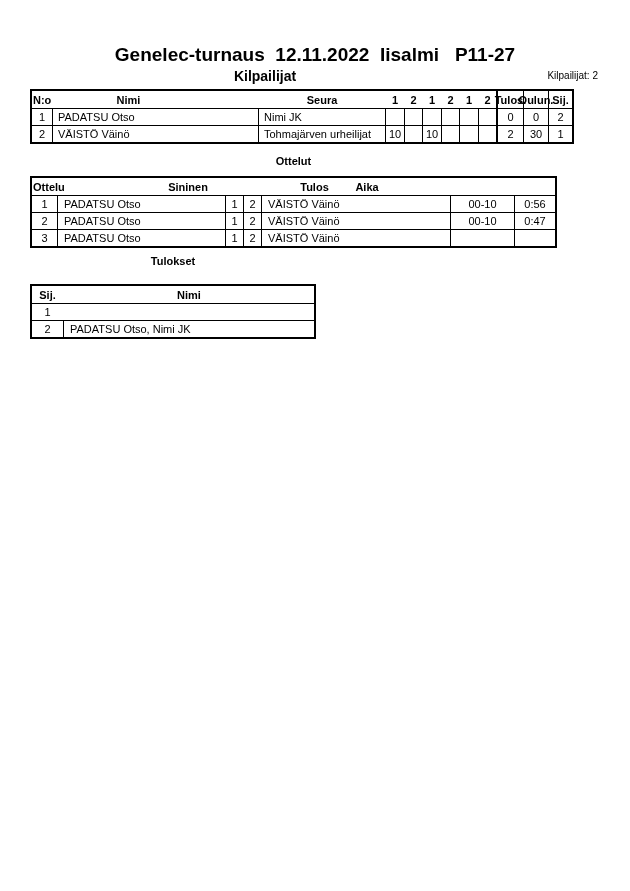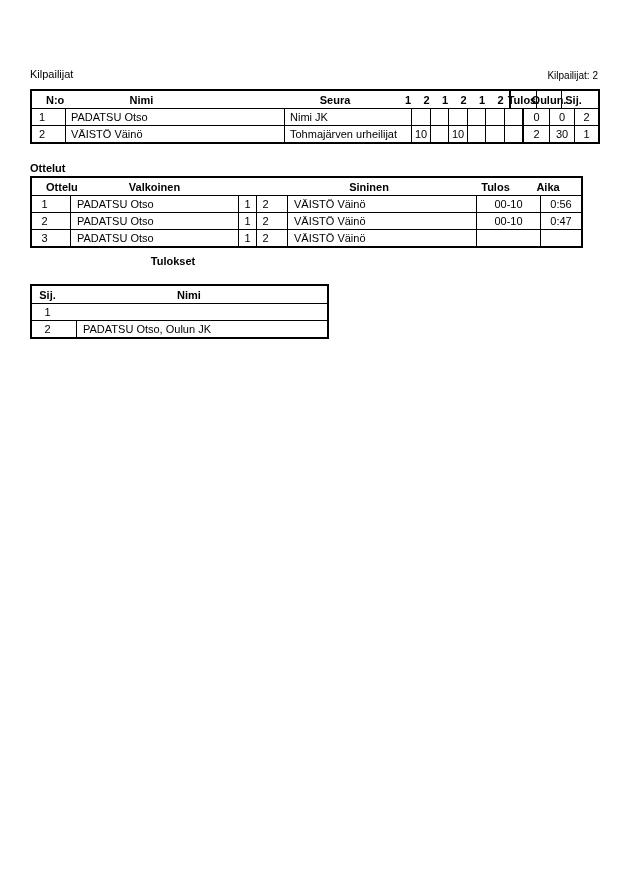--- a/index.html
+++ b/index.html
@@ -1,46 +1,46 @@
 <!DOCTYPE html>
 <html><head>
 <meta charset="utf-8">
 <style>
   html,body{margin:0;padding:0;background:#e8e8e8;}
   #page{position:relative;width:630px;height:891px;background:#ffffff;
         font-family:"Liberation Sans",sans-serif;color:#000;overflow:hidden;}
 
   .main-title{position:absolute;top:44px;left:0;width:630px;text-align:center;
               font-size:19px;font-weight:700;white-space:pre;}
-  .sub-kilpailijat{position:absolute;top:68px;left:30px;width:470px;text-align:left;
-                   font-size:11px;font-weight:400;}
+  .sub-kilpailijat{position:absolute;top:68px;left:30px;width:470px;text-align:center;
+                   font-size:14px;font-weight:700;}
   .count-label{position:absolute;top:70px;left:508px;width:90px;text-align:right;
                font-size:10px;}
-  .sub-ottelut{position:absolute;top:155px;left:30px;width:527px;text-align:left;
-               font-size:11px;font-weight:700;margin-top:7px;}
+  .sub-ottelut{position:absolute;top:155px;left:30px;width:527px;text-align:center;
+               font-size:11px;font-weight:700;}
   .sub-tulokset{position:absolute;top:255px;left:30px;width:286px;text-align:center;
                 font-size:11px;font-weight:700;}
 
   .tbl{position:absolute;border:2px solid #000;background:#fff;}
   .t1{left:30px;top:89px;}
   .t2{left:30px;top:176px;}
   .t3{left:30px;top:284px;}
 
   .row{display:flex;height:17px;box-sizing:border-box;align-items:stretch;}
   .row + .row{border-top:1px solid #000;}
   .cell{box-sizing:border-box;display:flex;align-items:center;font-size:11px;
         white-space:nowrap;overflow:visible;}
   .hdr .cell{font-weight:700;}
 
   .bk{border-left:1px solid #000;}
   .bk2{border-left:2px solid #000;}
   .bt{border-left:1px solid transparent;}
 
   .ctr{justify-content:center;}
-  .lft{justify-content:flex-start;margin-left:13px;}
+  .lft{justify-content:flex-start;}
   .pl1{padding-left:1px;}
   .pl5{padding-left:5px;}
   .pl6{padding-left:6px;}
   .nimi-hdr-pad{padding-right:54px;}
 
   
   .t1c1{width:20px}.t1c2{width:206px}.t1c3{width:127px}
   .t1s1{width:19px}.t1s2{width:18px}.t1s3{width:19px}
   .t1s4{width:18px}.t1s5{width:19px}.t1s6{width:18px}
   .t1c4{width:27px}.t1c5{width:25px}.t1c6{width:24px}
@@ -50,20 +50,21 @@
   .t2c5{width:189px}.t2c6{width:64px}.t2c7{width:41px}
 
   
   .t3c1{width:31px}.t3c2{width:251px}
 </style>
 </head>
 <body>
 
 <div id="page">
 
+  <div class="main-title">Genelec-turnaus  12.11.2022  Iisalmi   P11-27</div>
   <div class="sub-kilpailijat">Kilpailijat</div>
   <div class="count-label">Kilpailijat: 2</div>
 
   <div class="tbl t1">
     <div class="row hdr">
       <div class="cell t1c1 lft pl1">N:o</div>
       <div class="cell t1c2 ctr bt nimi-hdr-pad">Nimi</div>
       <div class="cell t1c3 ctr bt">Seura</div>
       <div class="cell t1s1 ctr bt">1</div>
       <div class="cell t1s2 ctr bt">2</div>
@@ -103,21 +104,20 @@
       <div class="cell t1c5 ctr bk">30</div>
       <div class="cell t1c6 ctr bk">1</div>
     </div>
   </div>
 
   <div class="sub-ottelut">Ottelut</div>
 
   <div class="tbl t2">
     <div class="row hdr">
       <div class="cell t2c1 lft pl1">Ottelu</div>
-      <div class="cell t2c2 ctr bt">Valkoinen</div>
       <div class="cell t2c3 ctr bt"></div>
       <div class="cell t2c4 ctr bt"></div>
       <div class="cell t2c5 ctr bt">Sininen</div>
       <div class="cell t2c6 ctr bt">Tulos</div>
       <div class="cell t2c7 ctr bt">Aika</div>
     </div>
     <div class="row">
       <div class="cell t2c1 ctr">1</div>
       <div class="cell t2c2 lft pl6 bk">PADATSU Otso</div>
       <div class="cell t2c3 ctr bk">1</div>
@@ -151,17 +151,17 @@
   <div class="tbl t3">
     <div class="row hdr">
       <div class="cell t3c1 ctr">Sij.</div>
       <div class="cell t3c2 ctr bt">Nimi</div>
     </div>
     <div class="row">
       <div class="cell t3c1 ctr">1</div>
     </div>
     <div class="row">
       <div class="cell t3c1 ctr">2</div>
-      <div class="cell t3c2 lft pl6 bk">PADATSU Otso, Oulun JK</div>
+      <div class="cell t3c2 lft pl6 bk">PADATSU Otso, Nimi JK</div>
     </div>
   </div>
 
 </div>
 
 </body></html>

